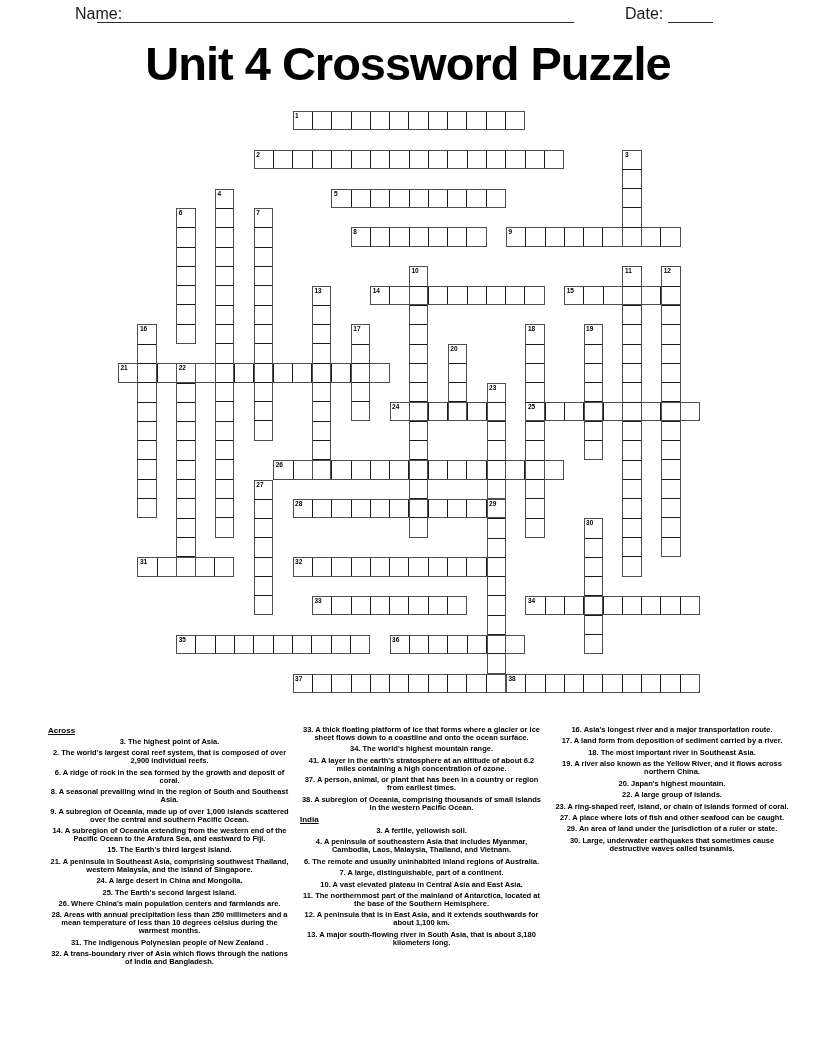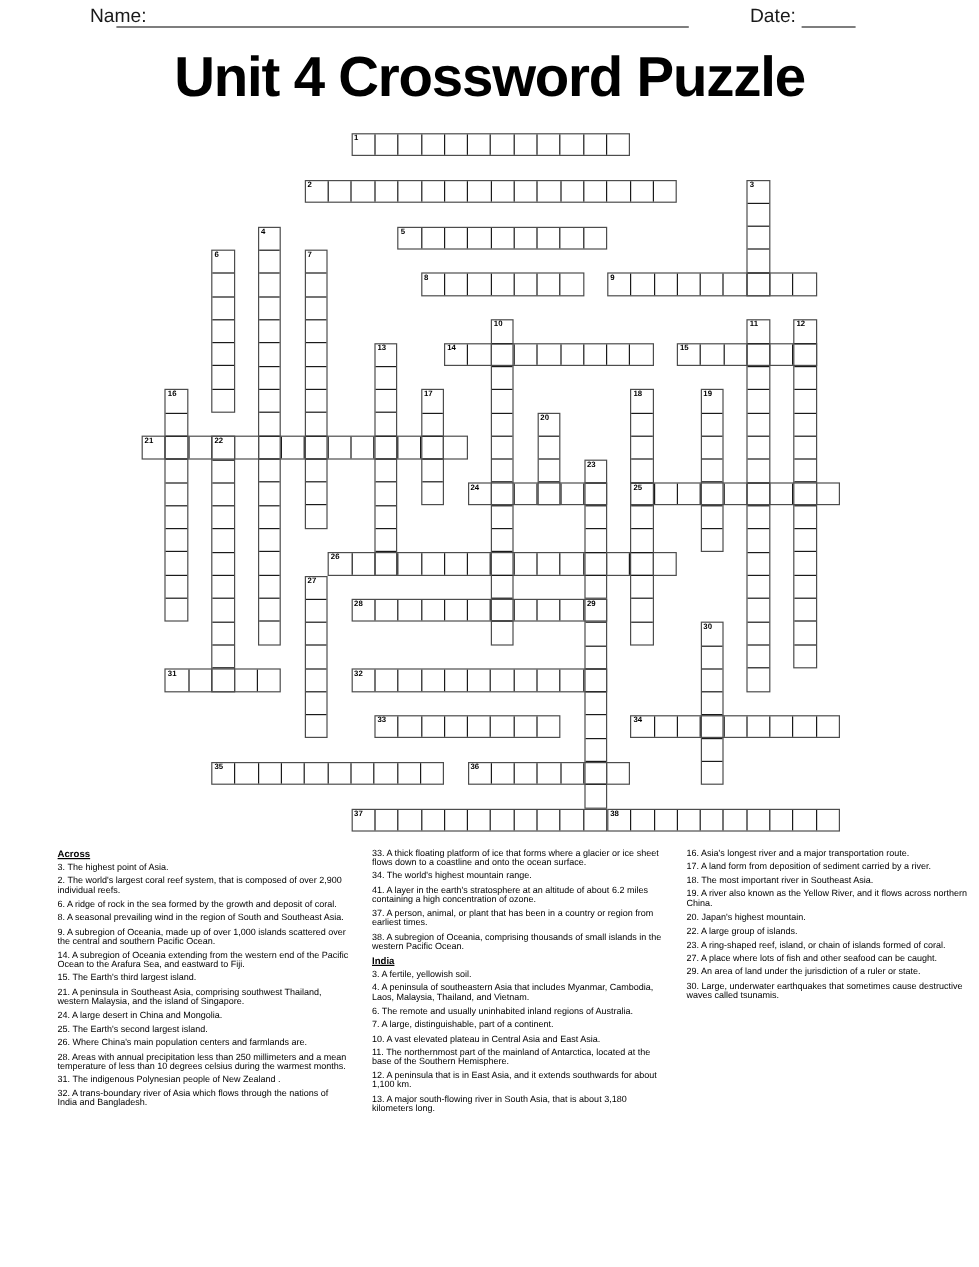--- a/index.html
+++ b/index.html
@@ -25,26 +25,26 @@
         display:flex;background:transparent;}
   .word.across{flex-direction:row;}
   .word.down{flex-direction:column;}
   .cell{flex:1 1 auto;box-sizing:border-box;background:transparent;}
   .sep-left{border-left:1px solid var(--grid-line);}
   .sep-top{border-top:1px solid var(--grid-line);}
   .num{position:absolute;top:0px;left:1.5px;font-size:6.5px;font-weight:bold;
        line-height:7px;color:#000;}
 
   
-  #clues{position:absolute;left:48px;top:707px;width:744px;display:grid;
-         grid-template-columns:243px 243px 240px;column-gap:19px;}
+  #clues{position:absolute;left:48px;top:726px;width:744px;display:grid;
+         grid-template-columns:243px 243px 240px;column-gap:9px;}
   .clue-col{min-width:0;}
   .clue-header{font-size:8px;font-weight:bold;text-decoration:underline;
                margin:0 0 3px 0;color:#000;}
-  .clue{font-size:7.5px;font-weight:normal;line-height:1.06;margin:0 0 3.5px 0;color:#000;}
+  .clue{font-size:7.5px;font-weight:bold;line-height:1.06;margin:0 0 3.5px 0;color:#000;text-align:center;}
 </style>
 </head>
 <body style="--grid-line: #1a1a1a; --box-border: #4d4d4d;">
 
 <div class="page">
   <span class="hdr-label" id="name-label">Name:</span>
   <span class="blank" id="name-blank"></span>
   <span class="hdr-label" id="date-label">Date:</span>
   <span class="blank" id="date-blank"></span>
 

